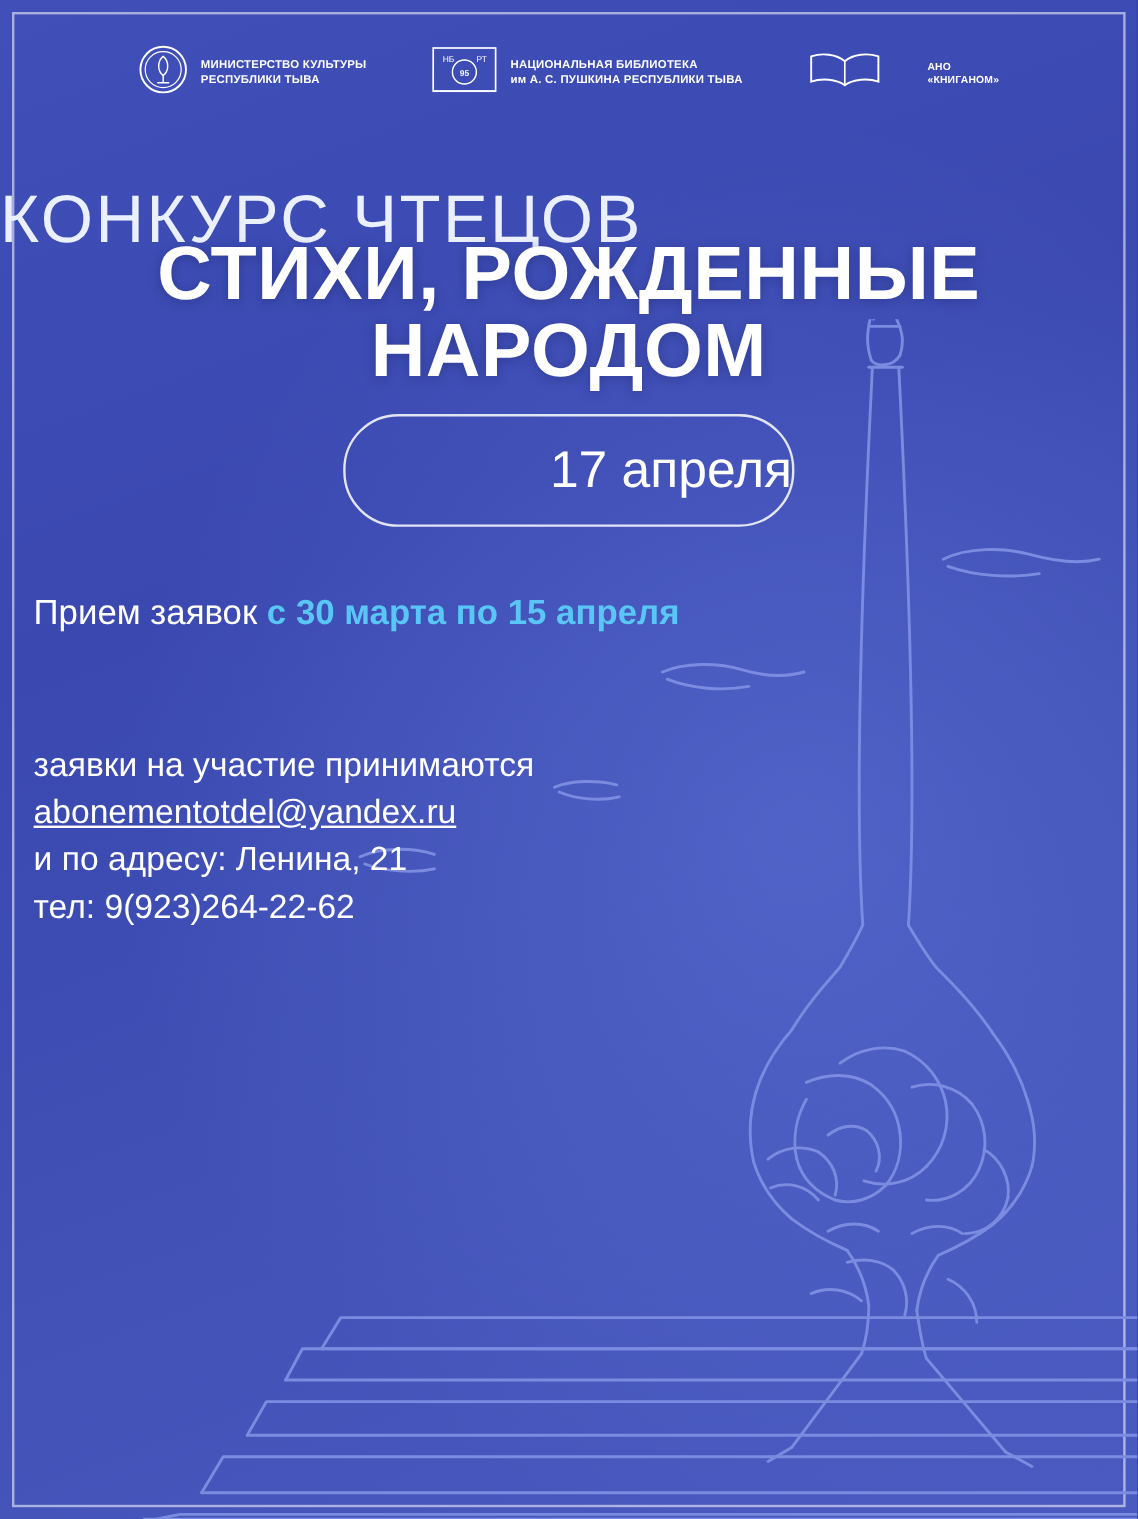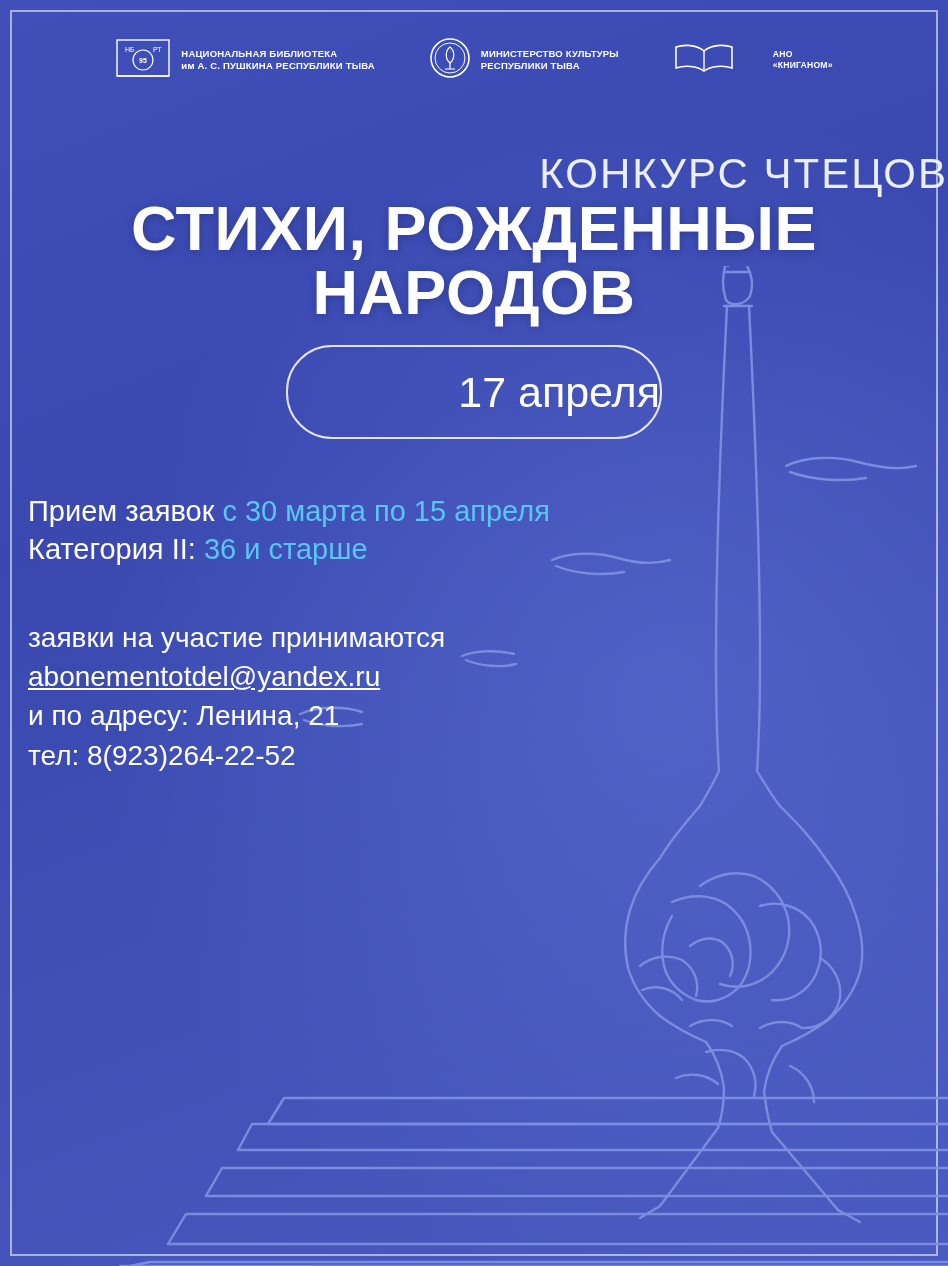--- a/index.html
+++ b/index.html
@@ -64,22 +64,22 @@
     font-size: 8.6px;
     margin-left: 28px;
   }
 
   
   .kicker {
     position: absolute;
     top: 150px;
     left: 0;
     right: 0;
-    text-align: right;
-    font-size: 42px;
+    text-align: left;
+    font-size: 56px;
     letter-spacing: 2px;
     font-weight: 500;
     color: #eaf0ff;
   }
   .main-title {
     position: absolute;
     top: 196px;
     left: 0;
     right: 0;
     text-align: center;
@@ -113,21 +113,21 @@
   .info {
     position: absolute;
     left: 28px;
     top: 492px;
     font-size: 29px;
     line-height: 1.32;
     color: #ffffff;
   }
   .info .hl {
     color: #59c6f5;
-    font-weight: normal;
+    font-weight: bold;
     text-align: center;
   }
   .contacts {
     position: absolute;
     left: 28px;
     top: 618px;
     font-size: 28px;
     line-height: 1.4;
     color: #ffffff;
   }
@@ -285,82 +285,78 @@
       <path d="M466 394 C 480 400 500 402 516 398"></path>
       <path d="M300 448 C 318 440 344 440 362 446"></path>
       <path d="M304 454 C 320 460 344 462 362 458"></path>
     </svg>
   </div>
 
   <div class="logo-row">
 
     <div class="logo">
       <span class="logo-mark">
+        <svg width="42" height="42" viewBox="0 0 42 42">
+          <circle cx="21" cy="21" r="19" fill="none" stroke="#ffffff" stroke-width="1.6"></circle>
+          <circle cx="21" cy="21" r="15" fill="none" stroke="#ffffff" stroke-width="1"></circle>
+          <path d="M21 10 C16 14 16 22 21 26 C26 22 26 14 21 10 Z" fill="none" stroke="#ffffff" stroke-width="1.2"></path>
+          <path d="M21 26 L21 32 M16 32 L26 32" stroke="#ffffff" stroke-width="1.2" fill="none"></path>
+        </svg>
+      </span>
+      <span class="logo-text">МИНИСТЕРСТВО КУЛЬТУРЫ
+РЕСПУБЛИКИ ТЫВА</span>
+    </div>
+
+    <div class="logo">
+      <span class="logo-mark">
         <svg width="56" height="44" viewBox="0 0 56 44">
           <rect x="2" y="4" width="52" height="36" fill="none" stroke="#ffffff" stroke-width="1.4"></rect>
           <text x="10" y="16" font-family="Liberation Sans, sans-serif" font-size="7" fill="#ffffff">НБ</text>
           <text x="38" y="16" font-family="Liberation Sans, sans-serif" font-size="7" fill="#ffffff">РТ</text>
           <circle cx="28" cy="24" r="10" fill="none" stroke="#ffffff" stroke-width="1.2"></circle>
           <text x="28" y="27" text-anchor="middle" font-family="Liberation Sans, sans-serif" font-size="7" font-weight="bold" fill="#ffffff">95</text>
           <path d="M2 40 L54 40" stroke="#ffffff" stroke-width="1.4"></path>
         </svg>
       </span>
       <span class="logo-text">НАЦИОНАЛЬНАЯ БИБЛИОТЕКА
 им А. С. ПУШКИНА РЕСПУБЛИКИ ТЫВА</span>
     </div>
 
-    <div class="logo">
-      <span class="logo-mark">
-        <svg width="42" height="42" viewBox="0 0 42 42">
-          <circle cx="21" cy="21" r="19" fill="none" stroke="#ffffff" stroke-width="1.6"></circle>
-          <circle cx="21" cy="21" r="15" fill="none" stroke="#ffffff" stroke-width="1"></circle>
-          <path d="M21 10 C16 14 16 22 21 26 C26 22 26 14 21 10 Z" fill="none" stroke="#ffffff" stroke-width="1.2"></path>
-          <path d="M21 26 L21 32 M16 32 L26 32" stroke="#ffffff" stroke-width="1.2" fill="none"></path>
-        </svg>
-      </span>
-      <span class="logo-text">МИНИСТЕРСТВО КУЛЬТУРЫ
-РЕСПУБЛИКИ ТЫВА</span>
-    </div>
-
 
     <div class="logo">
       <span class="logo-mark">
         <svg width="62" height="34" viewBox="0 0 62 34">
           <path d="M31 10 C 24 4 12 3 3 6 L3 27 C 12 24 24 25 31 30 C 38 25 50 24 59 27 L59 6 C 50 3 38 4 31 10 Z" fill="none" stroke="#ffffff" stroke-width="1.6"></path>
           <path d="M31 10 L31 30" stroke="#ffffff" stroke-width="1.4"></path>
         </svg>
       </span>
       <span class="logo-text small">АНО
 «КНИГАНОМ»</span>
     </div>
 
   </div>
 
   <div class="kicker">КОНКУРС ЧТЕЦОВ</div>
 
   <div class="main-title">
     <span>СТИХИ, РОЖДЕННЫЕ</span>
-    <span class="line2">НАРОДОВ</span>
+    <span class="line2">НАРОДОМ</span>
   </div>
 
   <div class="date-pill">
     <span>17 апреля</span>
   </div>
 
   <div class="info">
     <div>
       <span>Прием заявок</span>
       <span class="hl">с 30 марта по 15 апреля</span>
     </div>
-    <div>
-      <span>Категория II:</span>
-      <span class="hl">36 и старше</span>
-    </div>
   </div>
 
   <div class="contacts">
     <div>заявки на участие принимаются</div>
     <div class="mail">abonementotdel@yandex.ru</div>
     <div>и по адресу: Ленина, 21</div>
-    <div>тел: 8(923)264-22-52</div>
+    <div>тел: 9(923)264-22-62</div>
   </div>
 
 </div>
 
 </body></html>

